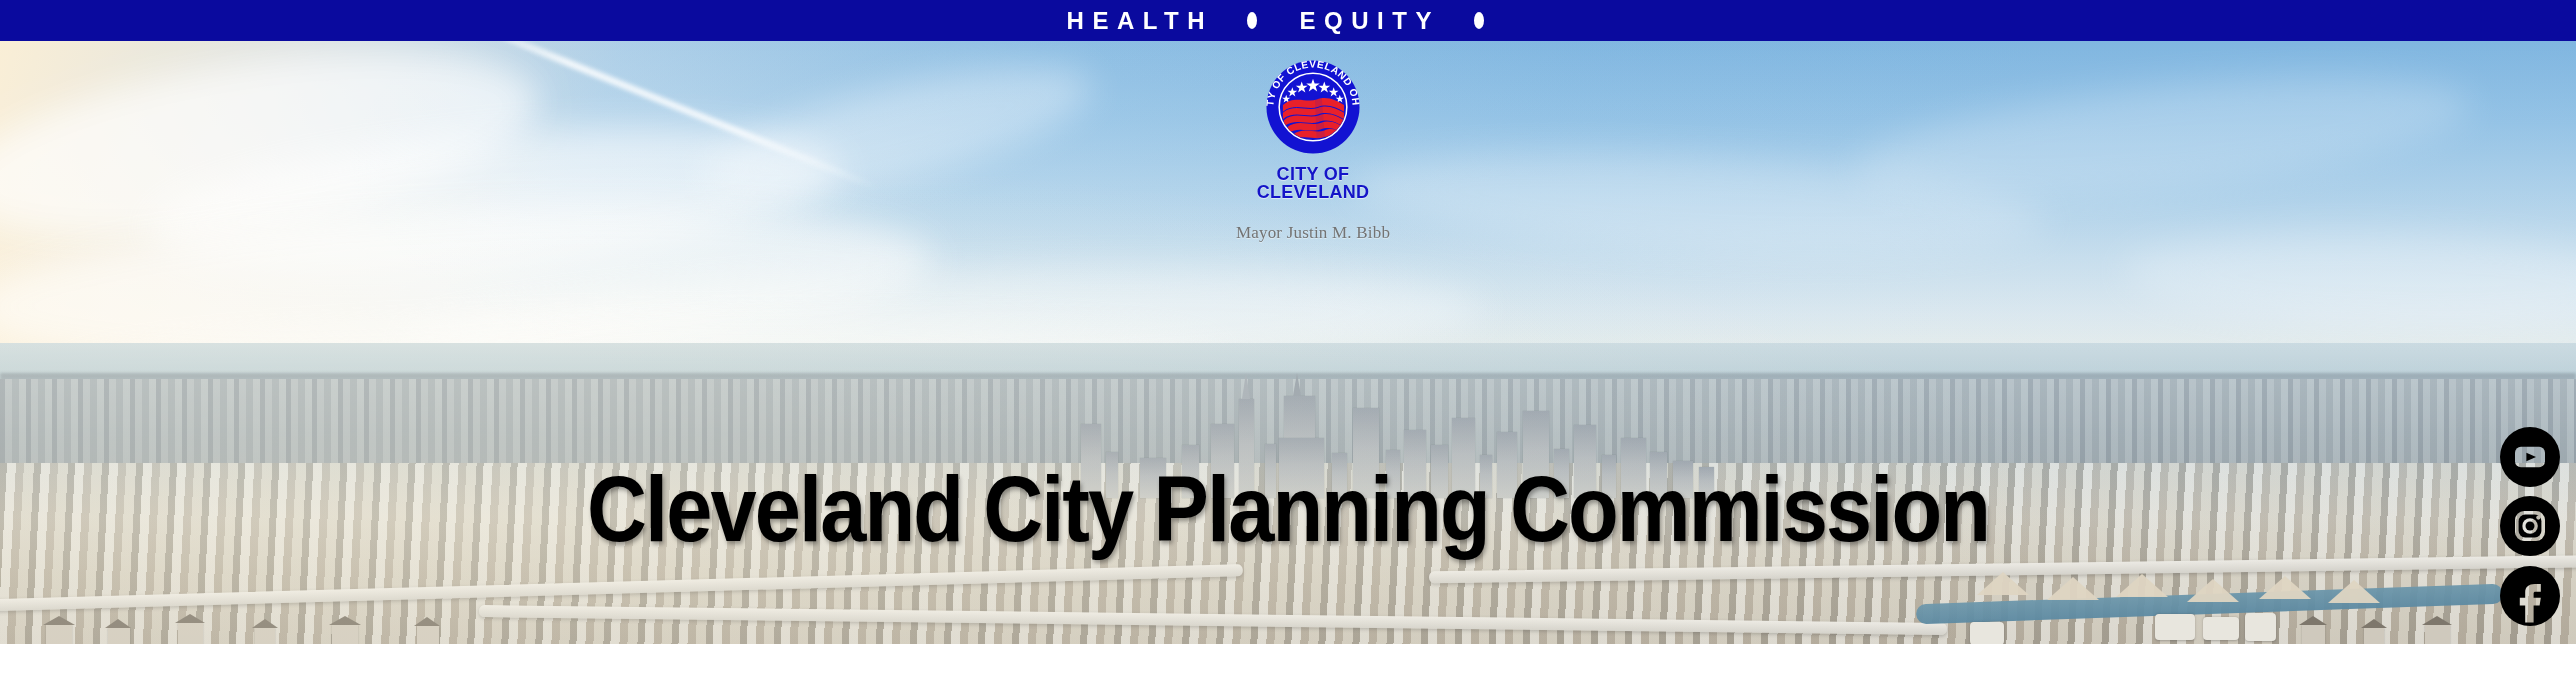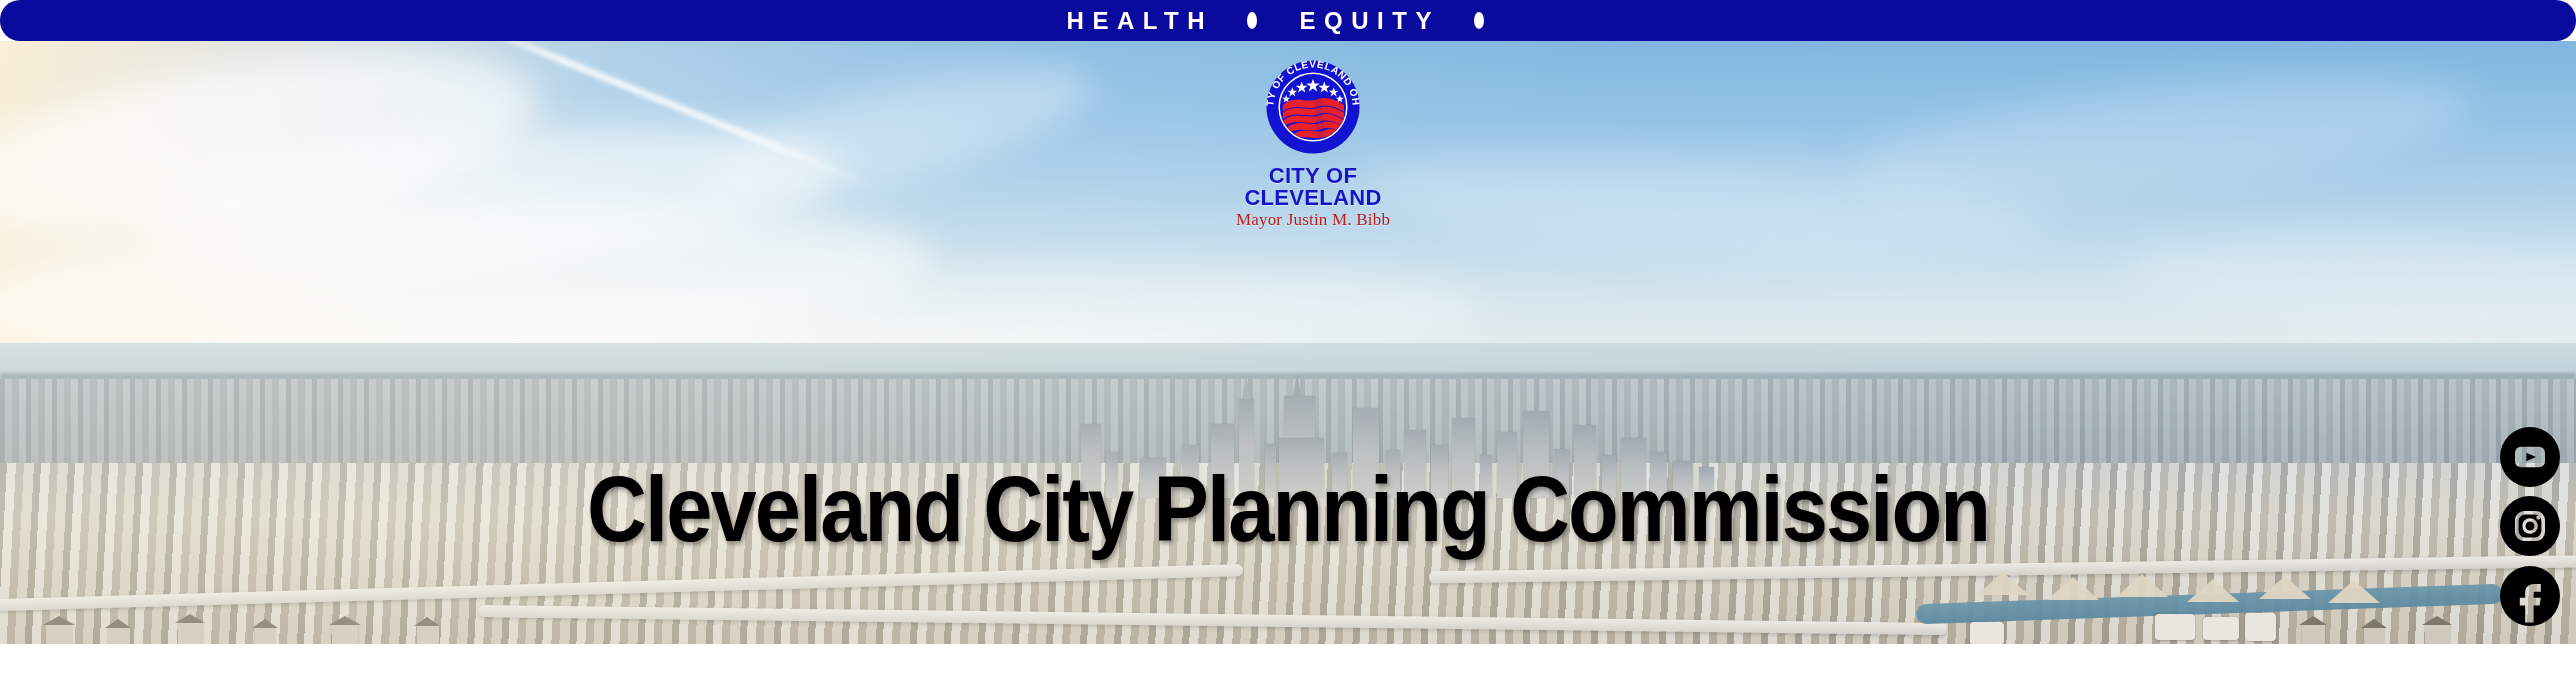--- a/index.html
+++ b/index.html
@@ -20,21 +20,20 @@
   .tagline-bar{
     position:absolute;
     left:0; top:0;
     width:2576px;
     height:41px;
     background:#0a0a9e;
     display:flex;
     align-items:center;
     justify-content:center;
     z-index:40;
-    border-radius:20px;
   }
   .tagline{
     display:flex;
     align-items:center;
     justify-content:center;
     gap:0;
     white-space:nowrap;
   }
   .tagline-word{
     color:#ffffff;
@@ -258,28 +257,28 @@
     width:94px;
     height:94px;
     margin:0 auto;
     display:block;
   }
   .logo-title{
     margin-top:10.8px;
     color:#1414c8;
     font-family:"Liberation Sans", sans-serif;
     font-weight:bold;
-    font-size:22px;
+    font-size:18px;
     letter-spacing:0.3px;
     line-height:1;
     text-shadow:0 0.8px 0.8px rgba(255,255,255,.55);
   }
   .logo-sub{
-    margin-top:2px;
-    color:#b91c1c;
+    margin-top:23px;
+    color:#737373;
     font-family:"Liberation Serif", serif;
     font-size:17px;
     letter-spacing:0.2px;
     line-height:1;
     text-shadow:0 0.8px 0.8px rgba(255,255,255,.5);
   }
 
   
   .hero-title{
     position:absolute;

